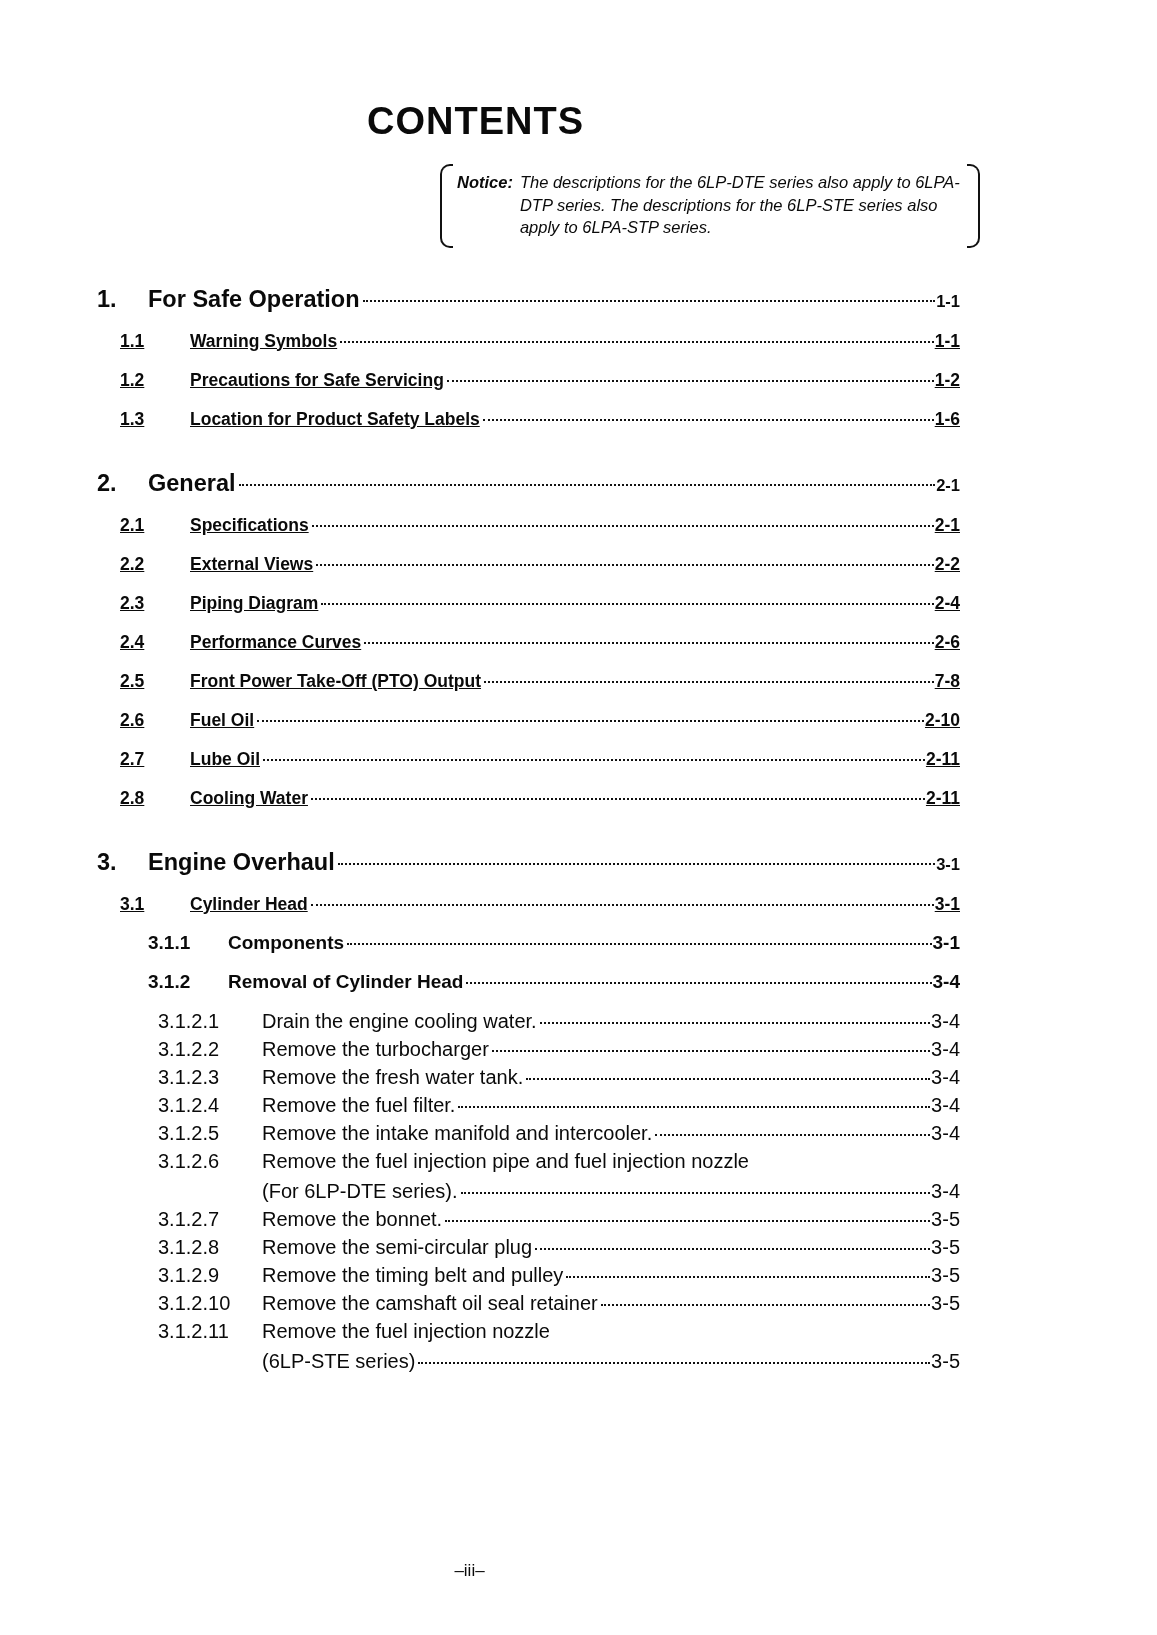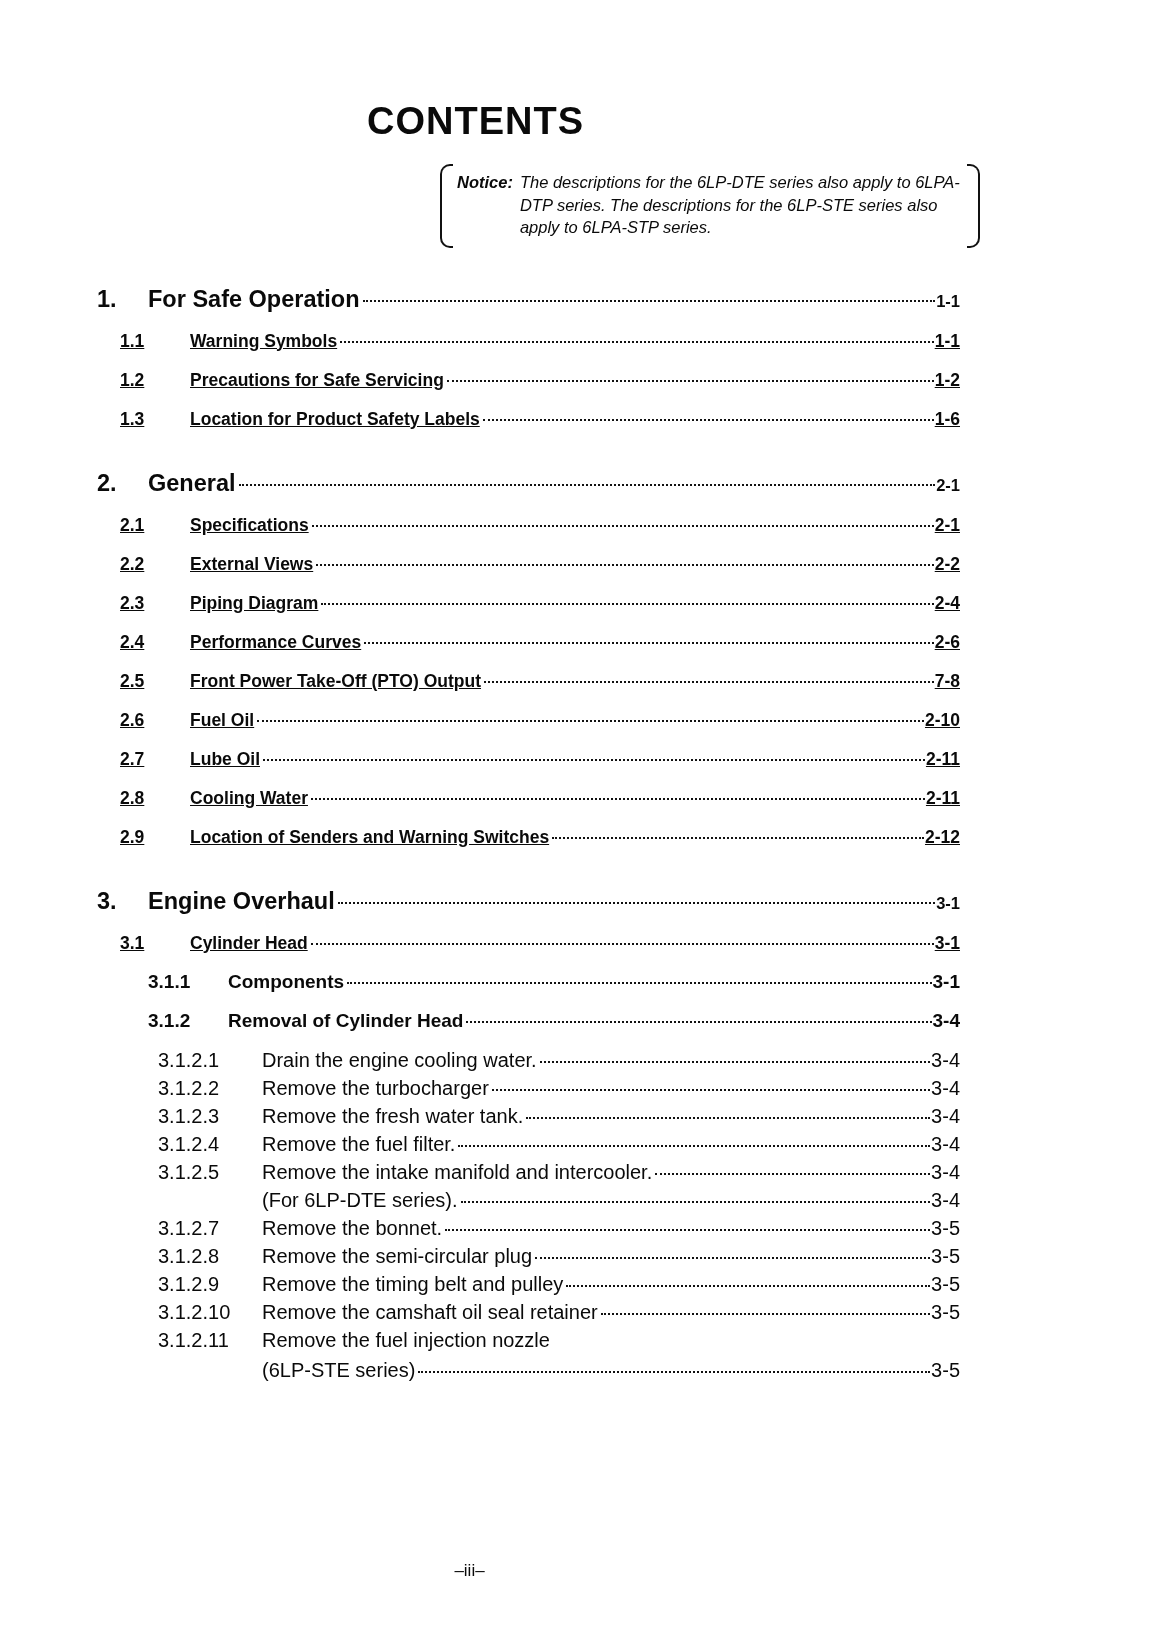--- a/index.html
+++ b/index.html
@@ -171,26 +171,20 @@
         <span class="ttl">Lube Oil</span>
         <span class="dots"></span>
         <span class="pg">2-11</span>
       </div>
       <div class="row r2">
         <span class="num">2.8</span>
         <span class="ttl">Cooling Water</span>
         <span class="dots"></span>
         <span class="pg">2-11</span>
       </div>
-      <div class="row r2">
-        <span class="num">2.9</span>
-        <span class="ttl">Location of Senders and Warning Switches</span>
-        <span class="dots"></span>
-        <span class="pg">2-12</span>
-      </div>
     </div>
 
     <div class="section">
       <div class="row h1row">
         <span class="num">3.</span>
         <span class="ttl">Engine Overhaul</span>
         <span class="dots"></span>
         <span class="pg">3-1</span>
       </div>
       <div class="row r2">
@@ -235,20 +229,24 @@
         <span class="dots"></span>
         <span class="pg">3-4</span>
       </div>
       <div class="row r4">
         <span class="num">3.1.2.5</span>
         <span class="ttl">Remove the intake manifold and intercooler.</span>
         <span class="dots"></span>
         <span class="pg">3-4</span>
       </div>
 
+      <div class="row r4 cont-first">
+        <span class="num">3.1.2.6</span>
+        <span class="ttl">Remove the fuel injection pipe and fuel injection nozzle</span>
+      </div>
       <div class="row r4 cont-second">
         <span class="spacer"></span>
         <span class="ttl">(For 6LP-DTE series).</span>
         <span class="dots"></span>
         <span class="pg">3-4</span>
       </div>
       <div class="row r4">
         <span class="num">3.1.2.7</span>
         <span class="ttl">Remove the bonnet.</span>
         <span class="dots"></span>

